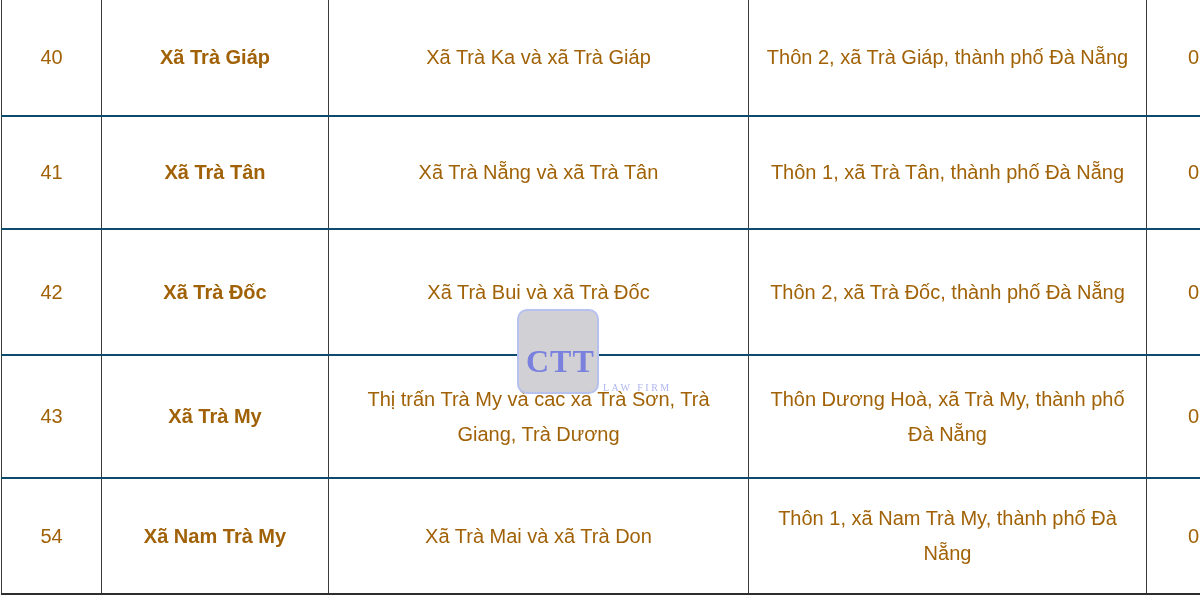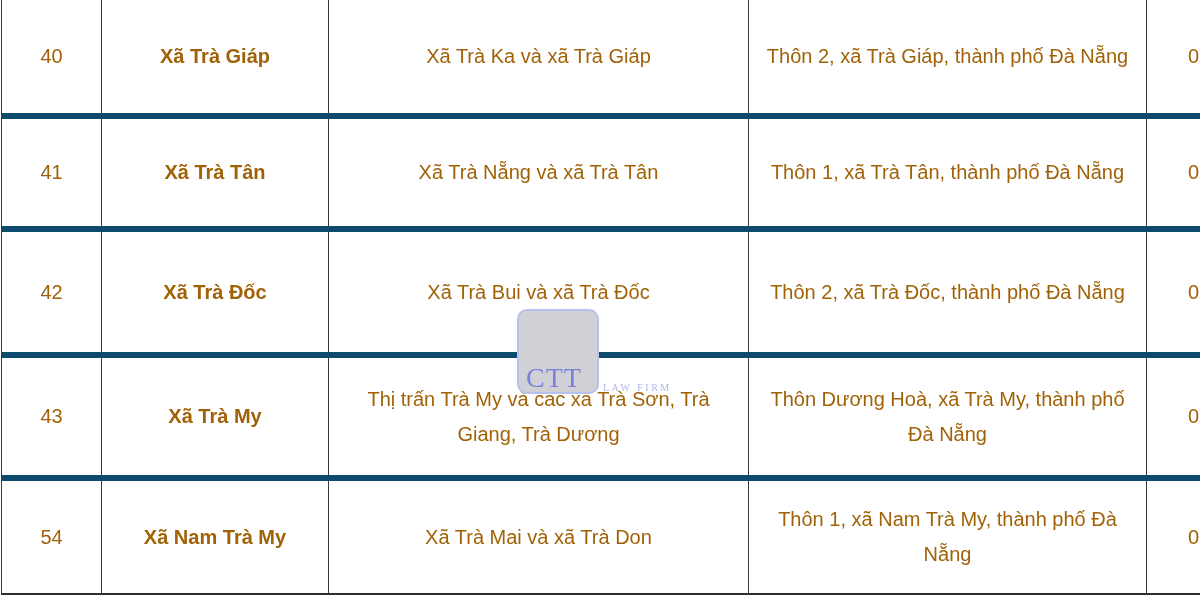--- a/index.html
+++ b/index.html
@@ -31,21 +31,21 @@
     border-right: 1px solid #3a3a3a;
     border-bottom: 1px solid #3a3a3a;
     text-align: center;
     vertical-align: middle;
     color: #a16207;
     font-size: 20px;
     line-height: 1.75;
     padding: 4px 14px;
     overflow: hidden;
   }
-  table.muni-table tr td { border-top: 6px solid #0c4a6e; }
+  table.muni-table tr td { border-top: 2px solid #0c4a6e; }
   table.muni-table tr:first-child td { border-top: none; }
   td.col-no    { width: 71px;  padding: 4px 6px; }
   td.col-name  { width: 198px; font-weight: bold; color: #1d1d1d; padding: 4px 8px; }
   td.col-area  { width: 391px; padding: 4px 22px; line-height: 1.55; }
   td.col-addr  { width: 369px; padding: 4px 24px; }
   td.col-phone { width: 168px; padding: 4px 8px; letter-spacing: 0.3px; }
 
   tr.r40 { height: 116px; }
   tr.r41 { height: 113px; }
   tr.r42 { height: 126px; }
@@ -69,23 +69,23 @@
     top: 0;
     width: 78px;
     height: 81px;
     background: rgba(208, 208, 213, 0.82);
     border: 2px solid rgba(178, 190, 243, 0.85);
     border-radius: 10px;
   }
   .wm-ctt {
     position: absolute;
     left: 9px;
-    top: 53px;
-    font-size: 28px;
-    font-weight: normal;
+    top: 34px;
+    font-size: 32px;
+    font-weight: bold;
     letter-spacing: 1px;
     opacity: 0.88;
   }
   .wm-partners {
     position: absolute;
     left: 84px;
     top: 46px;
     font-size: 29px;
     letter-spacing: 0.5px;
     opacity: 0.85;

